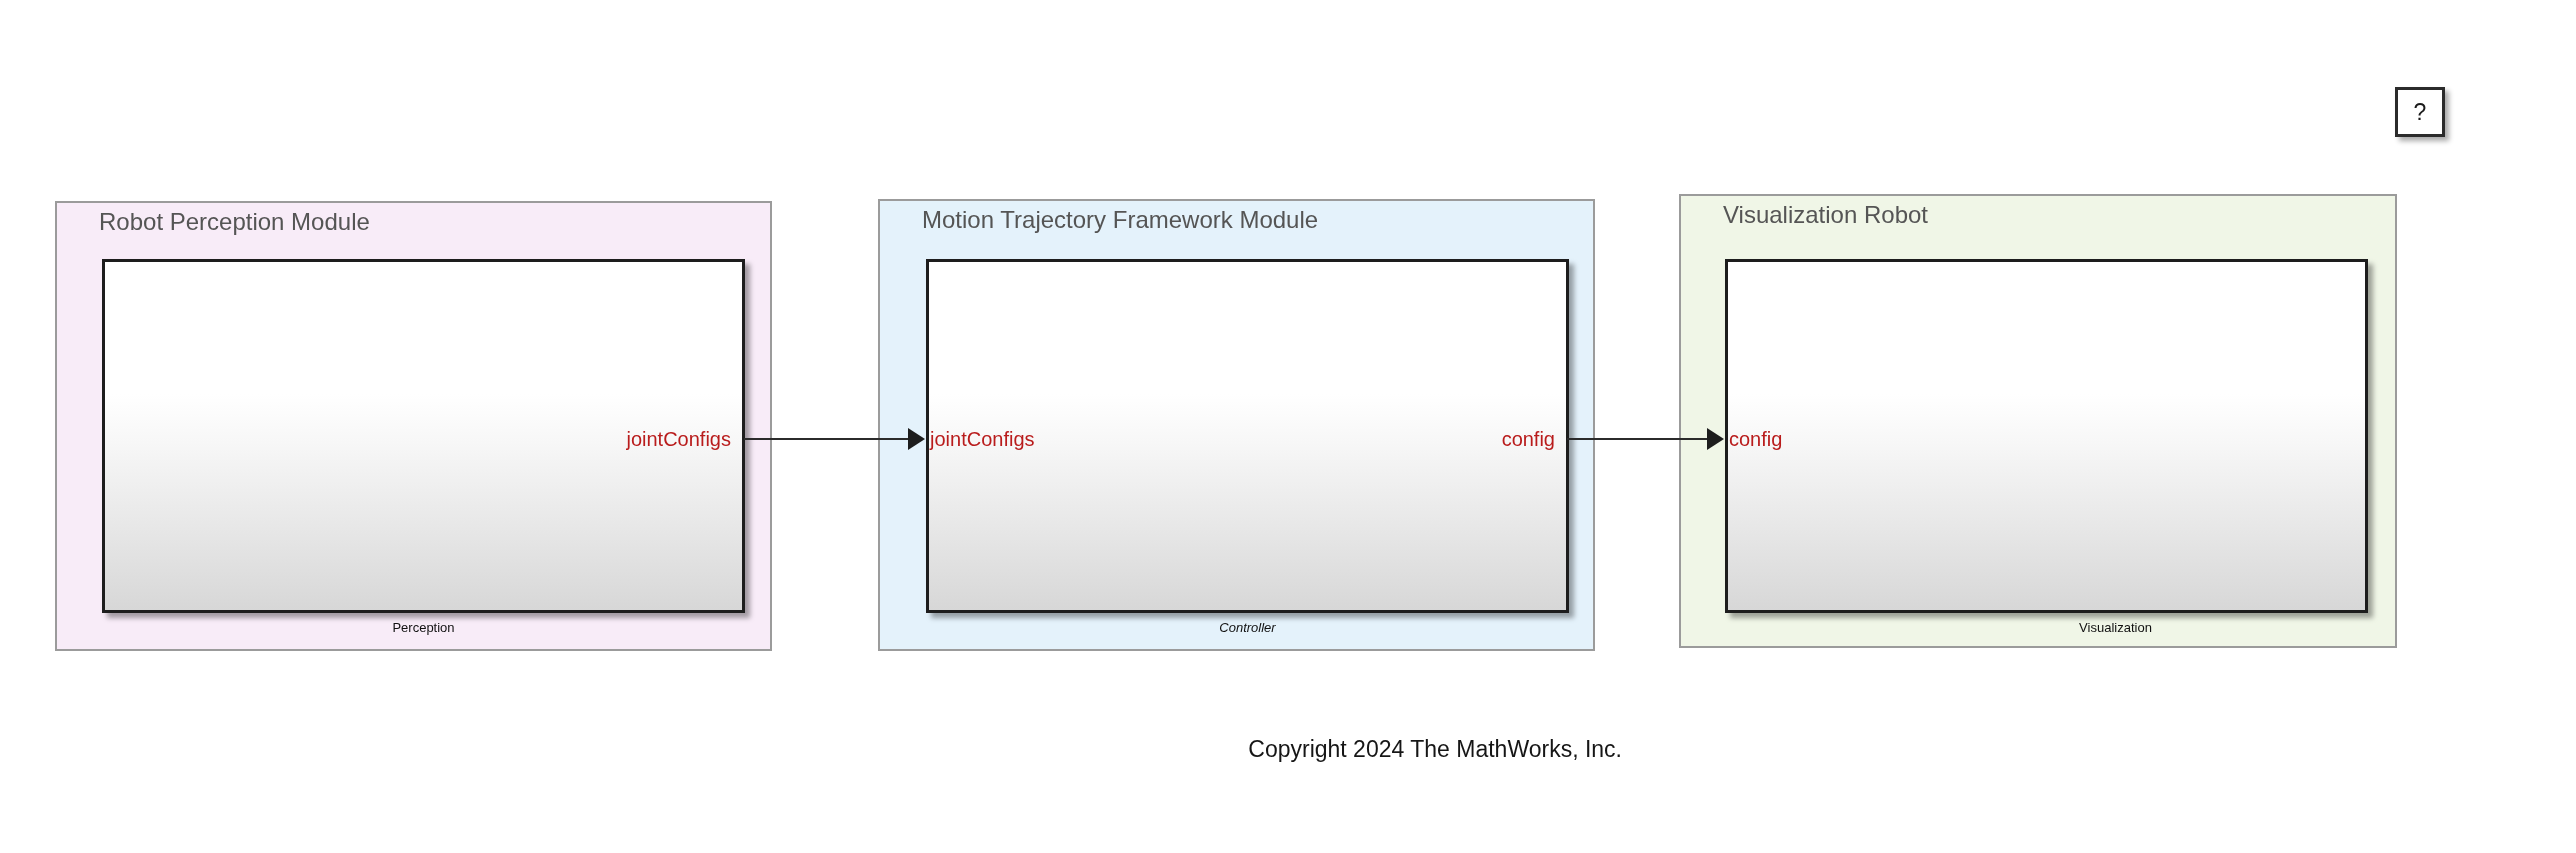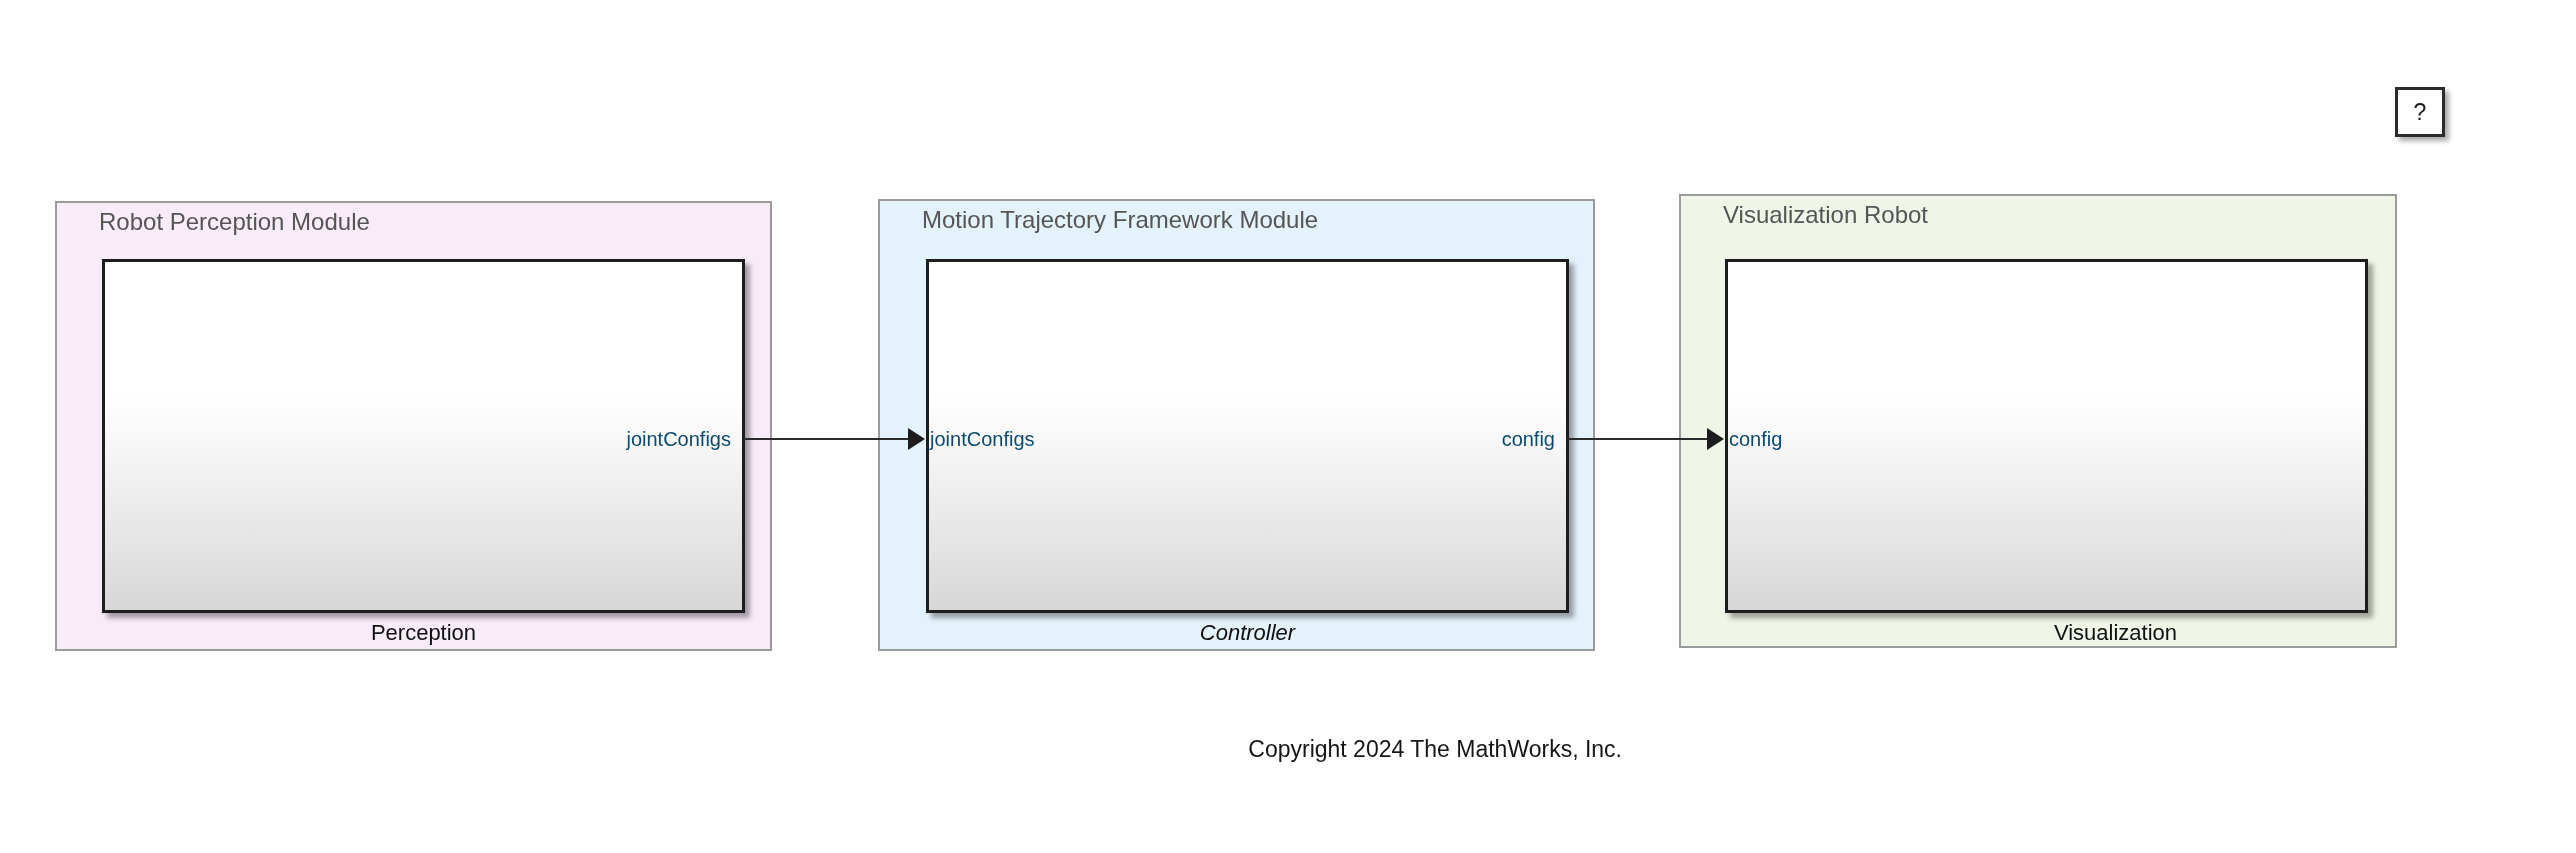--- a/index.html
+++ b/index.html
@@ -75,21 +75,21 @@
                 #ffffff 38%,
                 #f7f7f7 52%,
                 #eaeaea 72%,
                 #dcdcdc 93%,
                 #d7d7d7 100%);
     box-shadow: 5px 5px 5px rgba(0,0,0,0.35);
   }
 
   .block-caption {
     position: absolute;
-    font-size: 22px;
+    font-size: 13px;
     color: #111111;
     white-space: nowrap;
     text-align: center;
   }
 
   
   .signal-line {
     position: absolute;
     height: 0;
     border-top: 2px solid #2b2b2b;
@@ -98,21 +98,21 @@
     position: absolute;
     width: 0;
     height: 0;
     border-top: 11px solid transparent;
     border-bottom: 11px solid transparent;
     border-left: 17px solid #1d1d1d;
   }
   .port-label {
     position: absolute;
     font-size: 20px;
-    color: #0c4a6e;
+    color: #b91c1c;
     white-space: nowrap;
     line-height: 1;
   }
   .port-label.out { text-align: right; }
   .port-label.in  { text-align: left; }
 
   
   .copyright {
     position: absolute;
     font-size: 23px;

